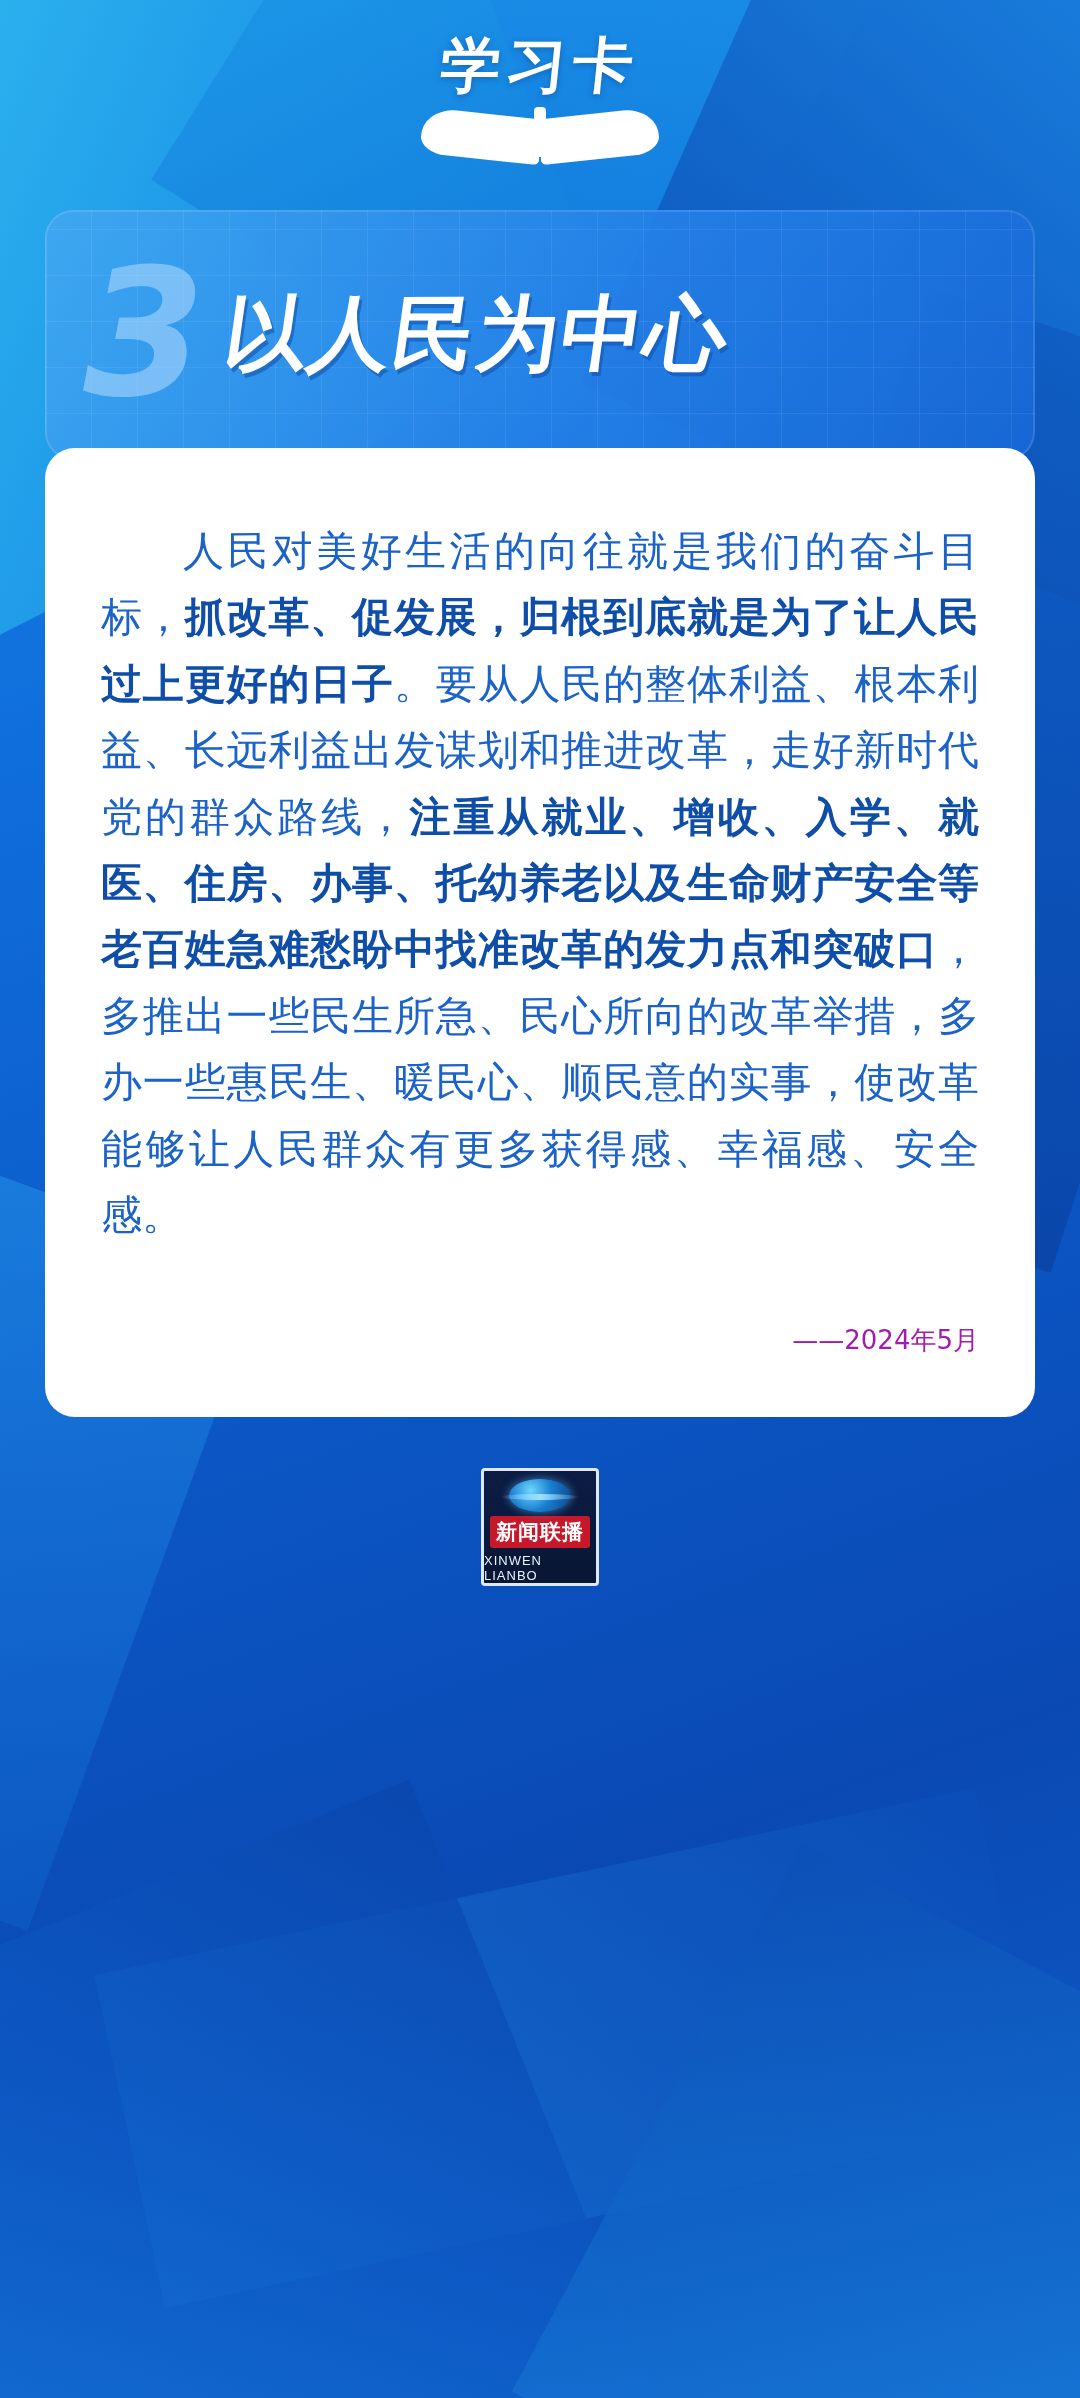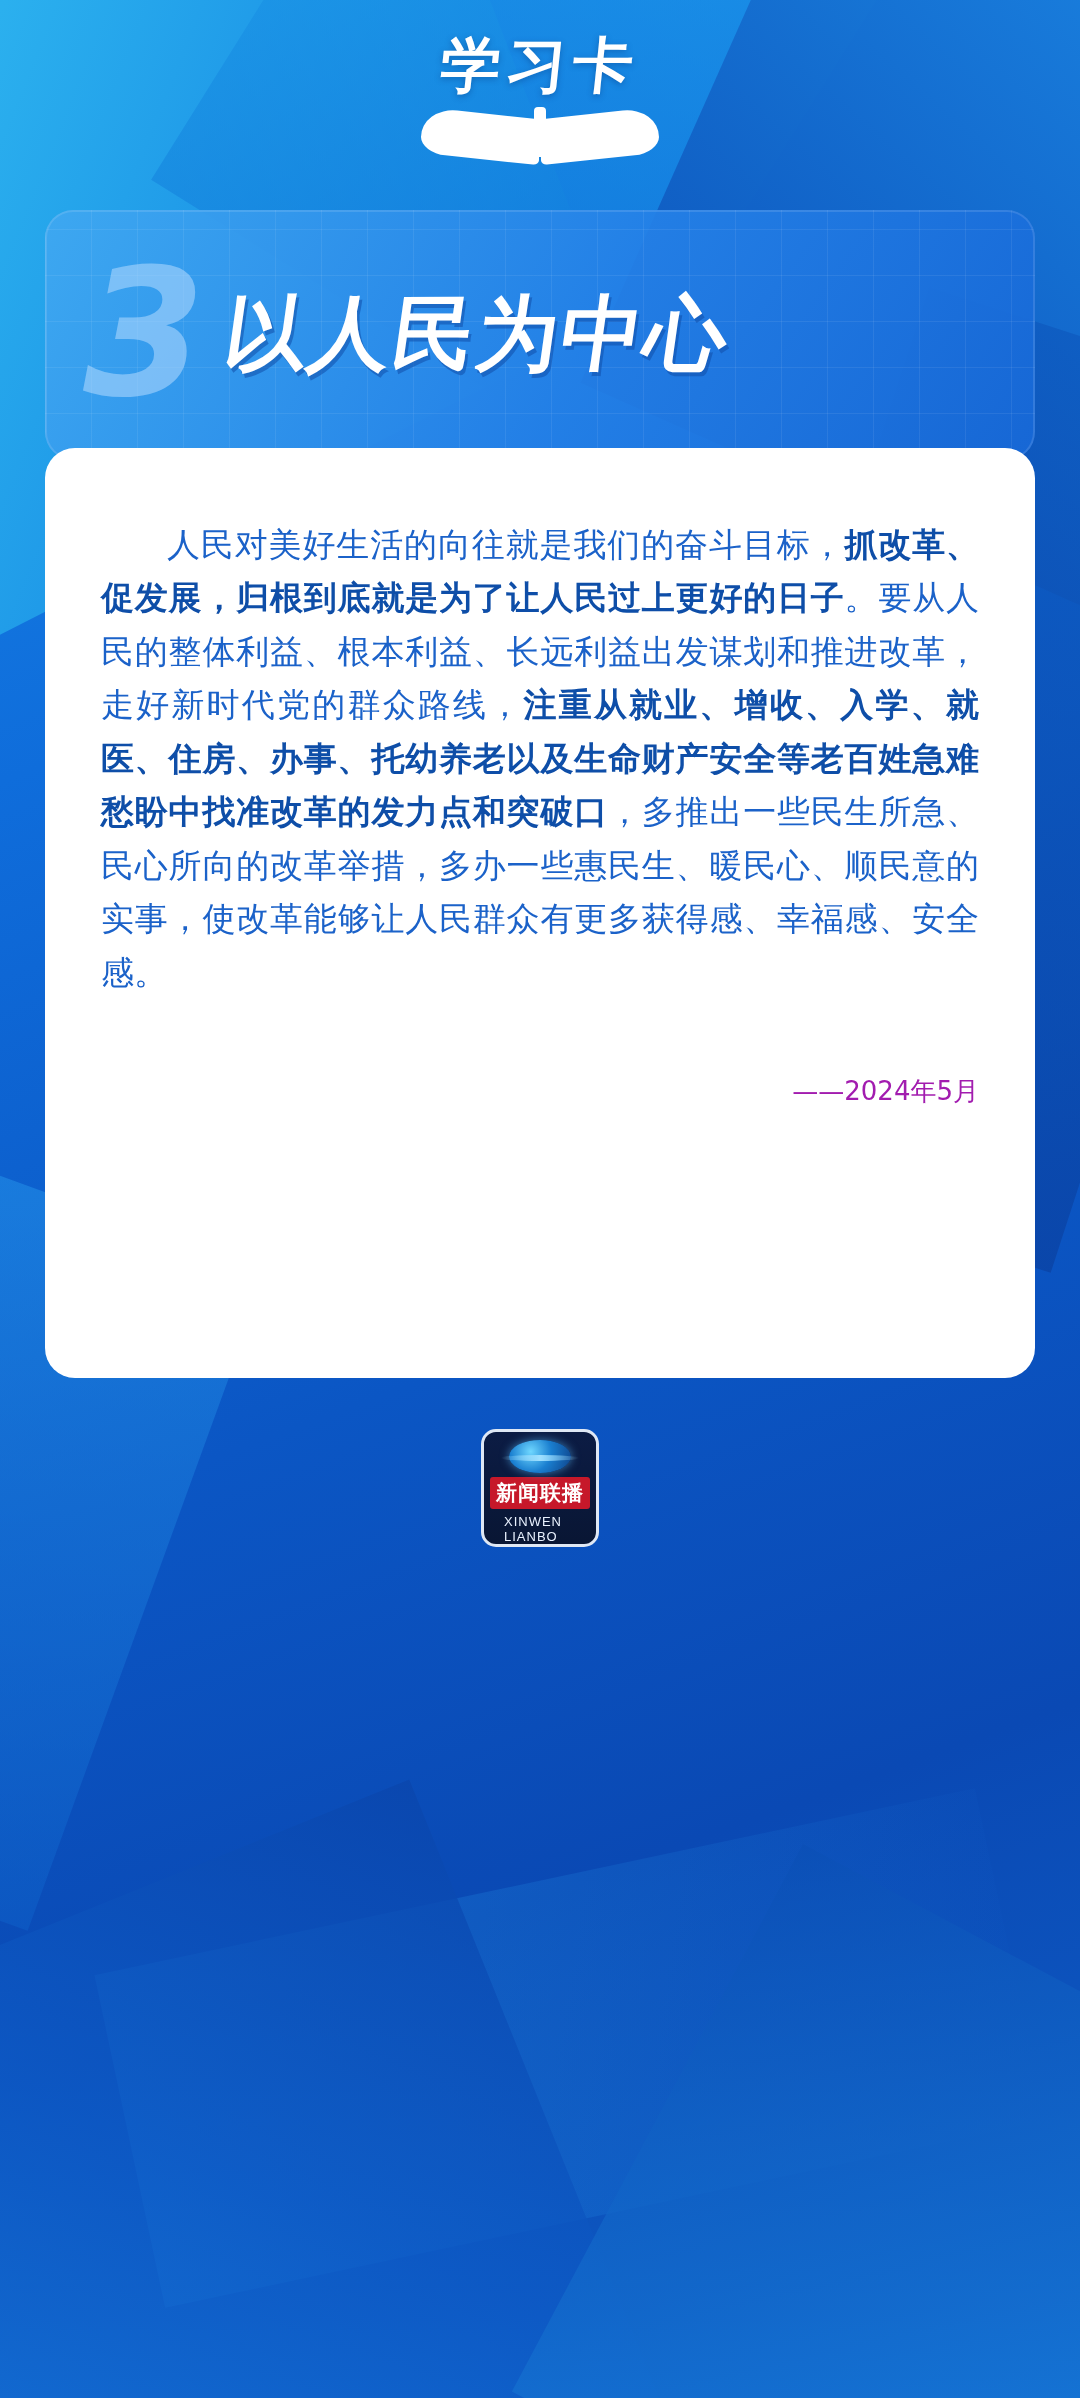--- a/index.html
+++ b/index.html
@@ -195,21 +195,21 @@
     position: relative;
     z-index: 5;
     margin: -12px 45px 0 45px;
     min-height: 930px;
     background: #ffffff;
     border-radius: 30px;
     padding: 70px 56px 56px 56px;
   }
   .para {
     color: #1b62c9;
-    font-size: 33px;
+    font-size: 41px;
     line-height: 1.62;
     text-align: justify;
     font-family: "DejaVu Sans", "Liberation Sans", sans-serif;
     text-indent: 2em;
   }
   .para b {
     color: #0e4ea8;
     font-weight: bold;
   }
   .source {
@@ -226,21 +226,21 @@
     position: relative;
     z-index: 5;
     height: 220px;
     display: flex;
     align-items: center;
     justify-content: center;
   }
   .cctv-logo {
     width: 118px;
     height: 118px;
-    border-radius: 15px;
+    border-radius: 4px;
     background: linear-gradient(180deg, #0c1c44 0%, #091634 100%);
     border: 3px solid #dfe8f5;
     display: flex;
     flex-direction: column;
     align-items: center;
     justify-content: flex-start;
     padding-top: 8px;
     position: relative;
     overflow: hidden;
   }
@@ -271,21 +271,20 @@
     border-radius: 3px;
     letter-spacing: 1px;
     font-family: "DejaVu Sans", "Liberation Sans", sans-serif;
   }
   .cctv-en {
     margin-top: 5px;
     font-size: 13px;
     color: #eaf2ff;
     letter-spacing: 1px;
     font-family: "Liberation Sans", sans-serif;
-    padding-left: 20px;
   }
 </style>
 </head>
 <body>
 
 <div class="poster">
 
   <div class="shape sh1"></div>
   <div class="shape sh2"></div>
   <div class="shape sh3"></div>

